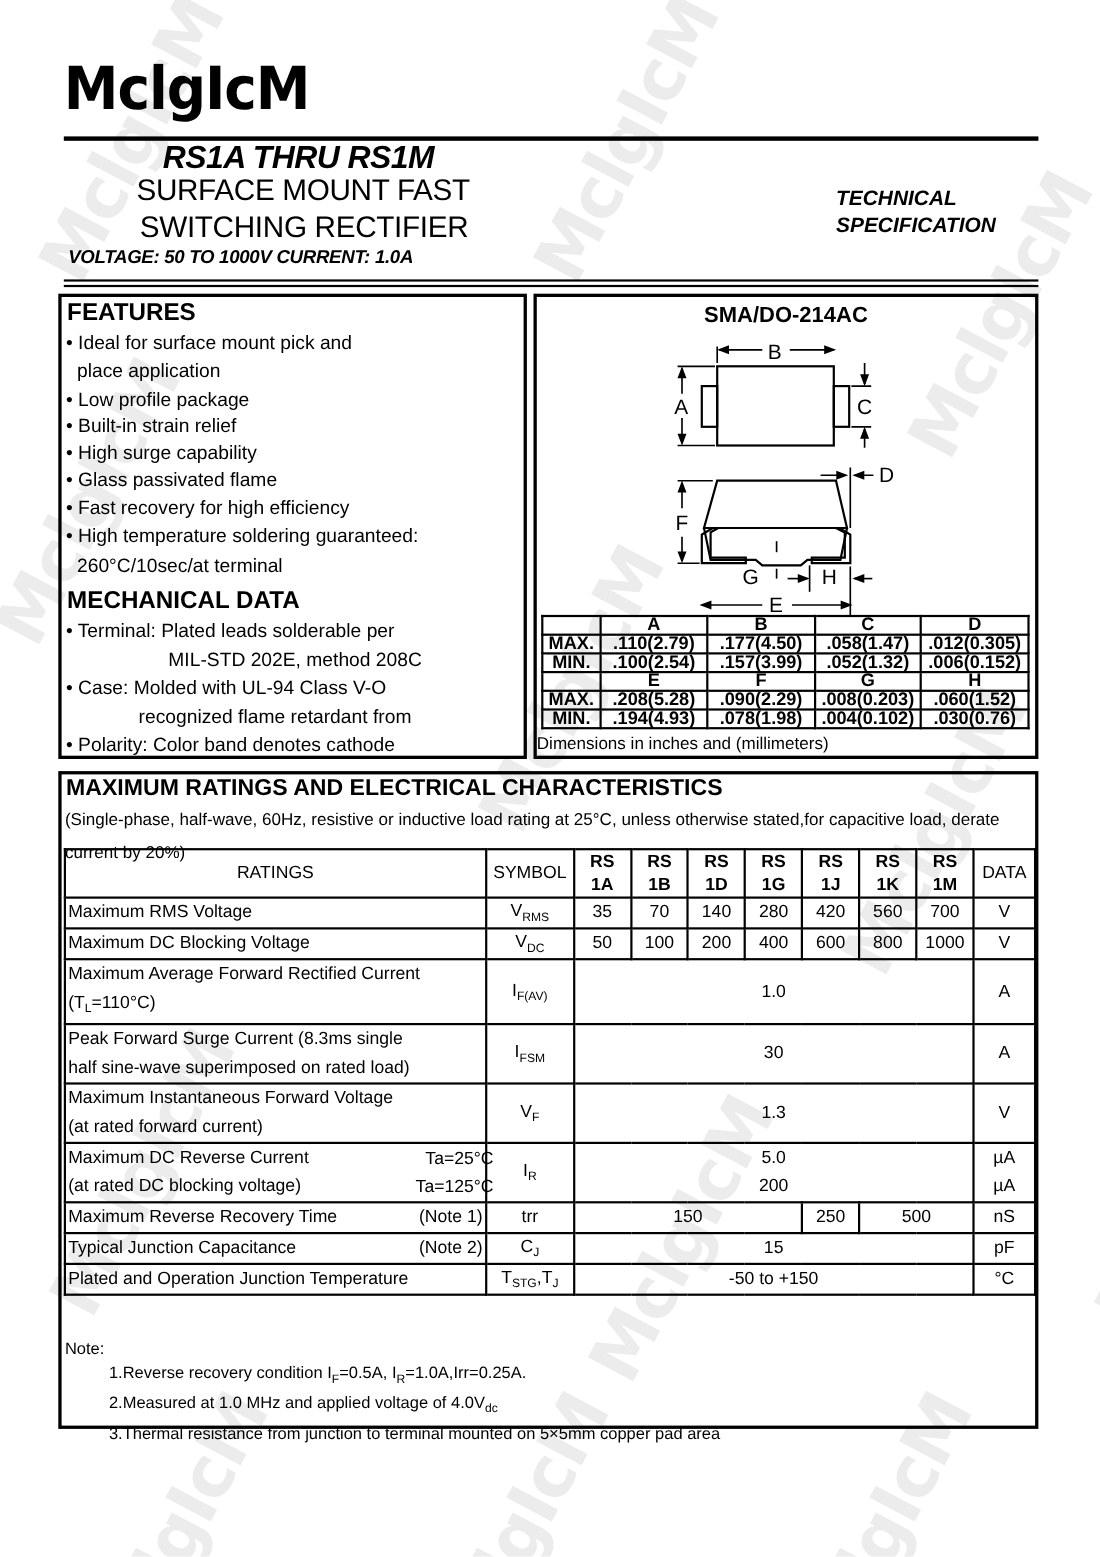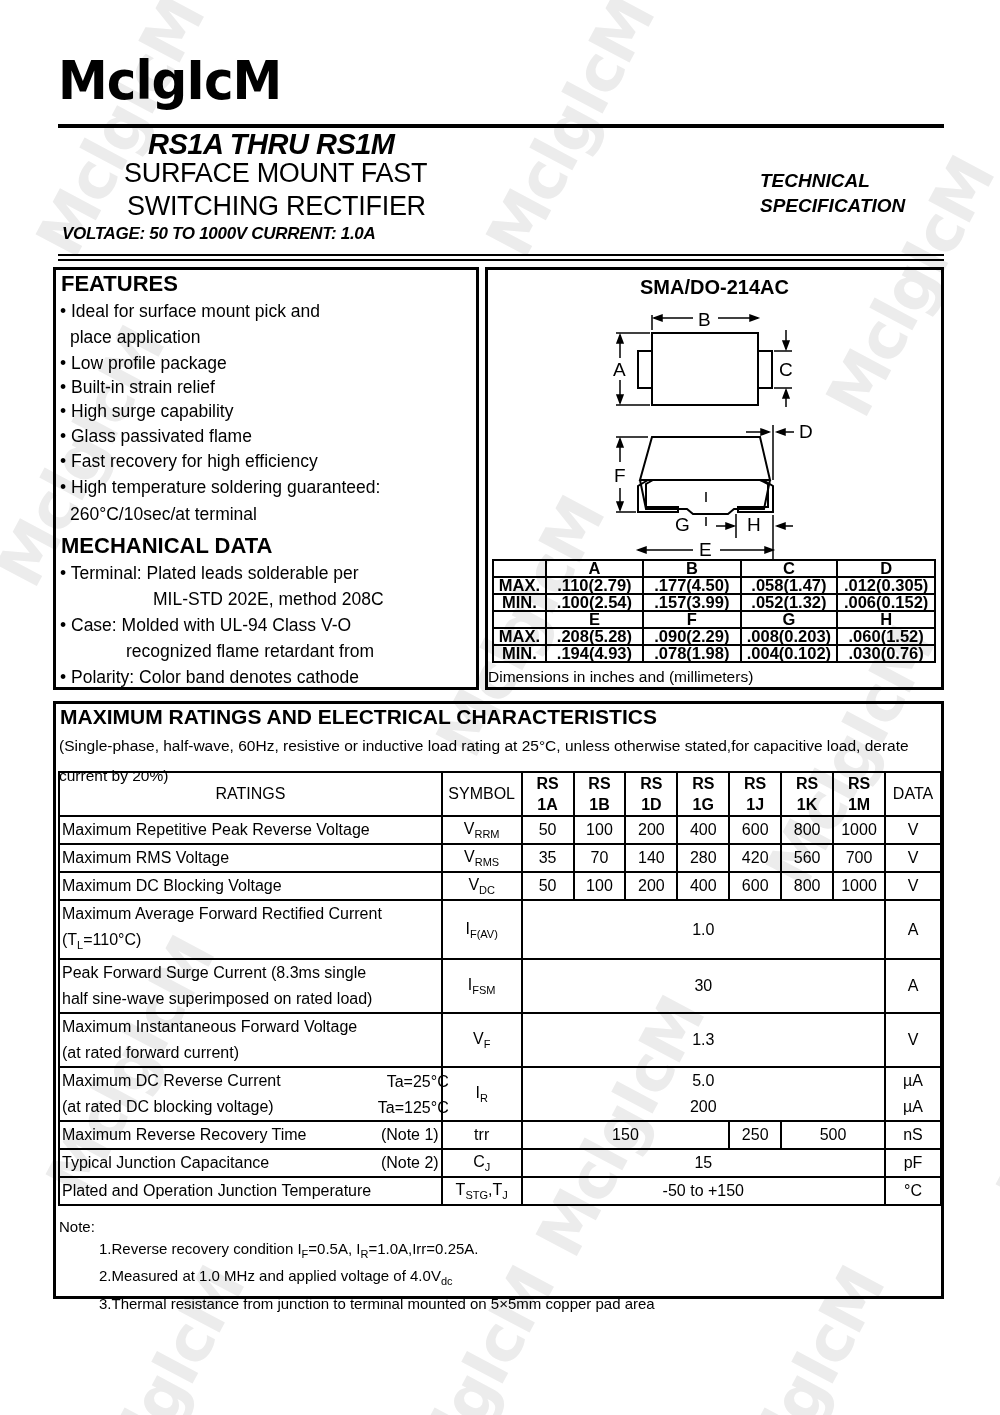--- a/index.html
+++ b/index.html
@@ -236,32 +236,20 @@
       <td class="hd"><span>RS</span><br><span>1A</span></td>
       <td class="hd"><span>RS</span><br><span>1B</span></td>
       <td class="hd"><span>RS</span><br><span>1D</span></td>
       <td class="hd"><span>RS</span><br><span>1G</span></td>
       <td class="hd"><span>RS</span><br><span>1J</span></td>
       <td class="hd"><span>RS</span><br><span>1K</span></td>
       <td class="hd"><span>RS</span><br><span>1M</span></td>
       <td>DATA</td>
     </tr>
     <tr style="height:26px">
-      <td class="lbl">Maximum Repetitive Peak Reverse Voltage</td>
-      <td><span>V</span><sub>RRM</sub></td>
-      <td>50</td>
-      <td>100</td>
-      <td>200</td>
-      <td>400</td>
-      <td>600</td>
-      <td>800</td>
-      <td>1000</td>
-      <td>V</td>
-    </tr>
-    <tr style="height:26px">
       <td class="lbl">Maximum RMS Voltage</td>
       <td><span>V</span><sub>RMS</sub></td>
       <td>35</td>
       <td>70</td>
       <td>140</td>
       <td>280</td>
       <td>420</td>
       <td>560</td>
       <td>700</td>
       <td>V</td>

